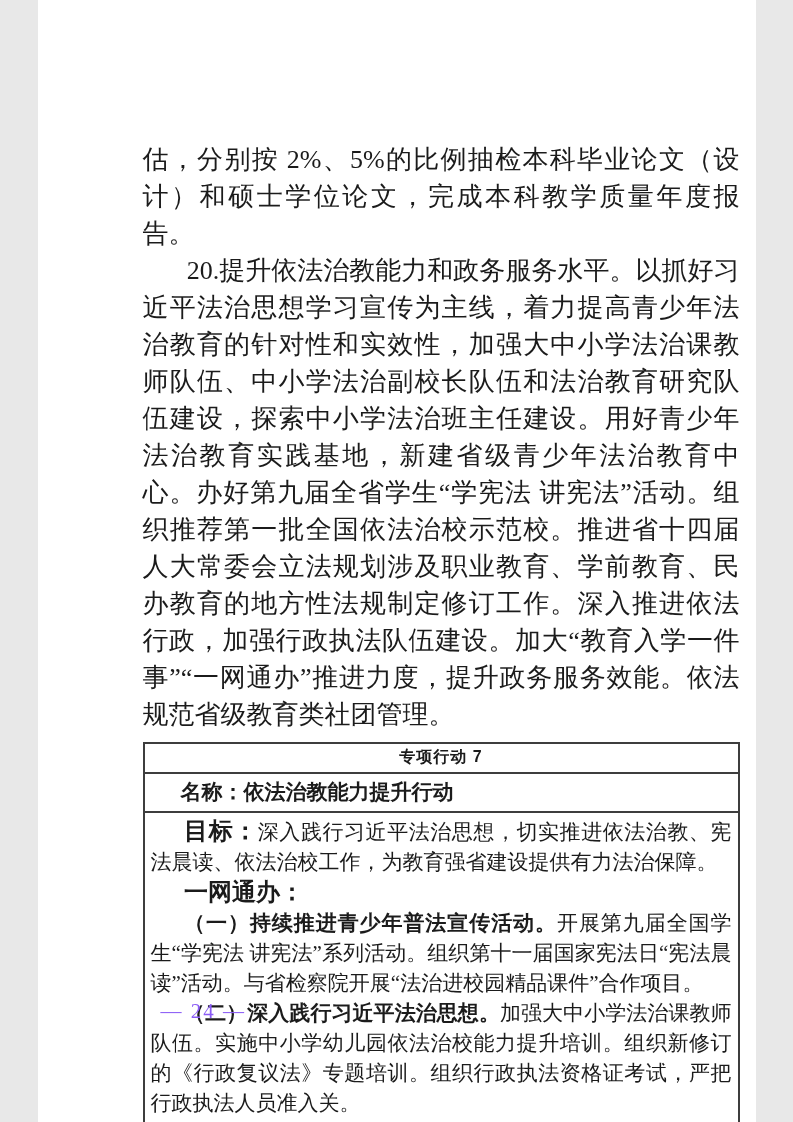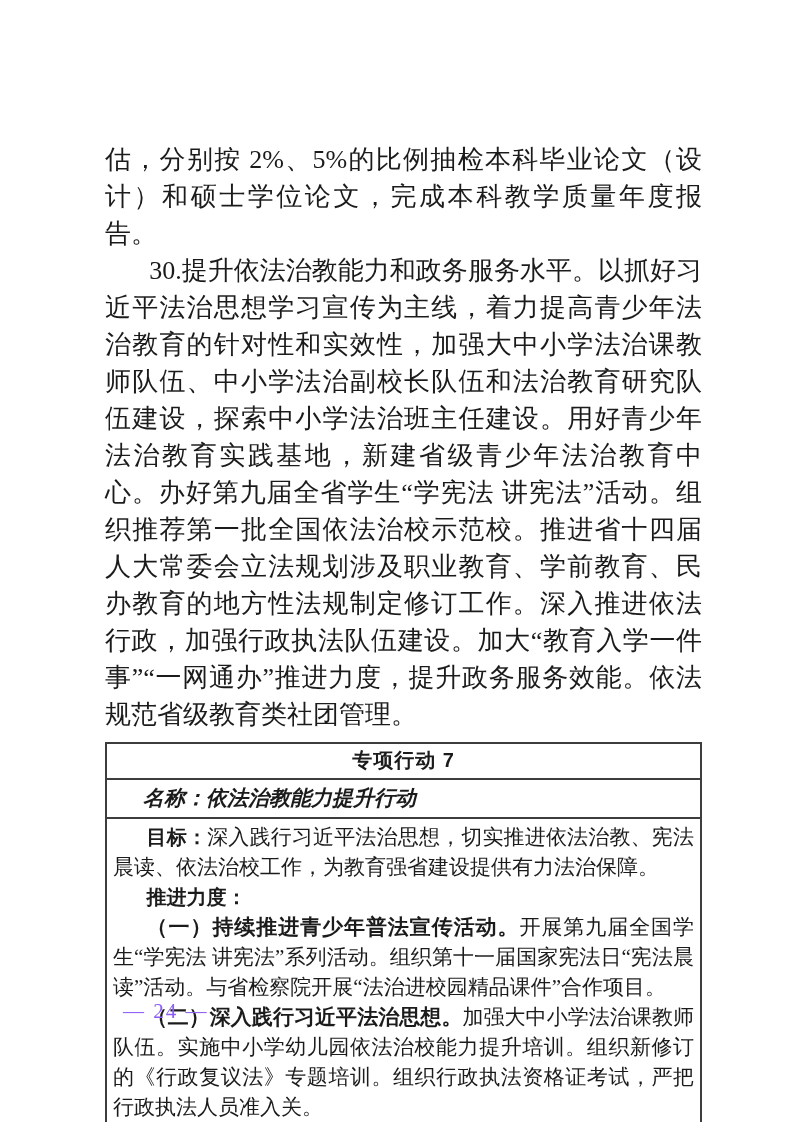--- a/index.html
+++ b/index.html
@@ -1,19 +1,19 @@
 <!DOCTYPE html>
 <html><head>
 <meta charset="utf-8">
 <style>
   * { margin: 0; padding: 0; box-sizing: border-box; }
   html, body { background: #e8e8e8; }
   .page {
     position: relative;
-    width: 793px;
+    width: 718px;
     height: 1122px;
     margin: 0 auto;
     background: #ffffff;
     font-family: "Liberation Serif", "DejaVu Serif", serif;
     color: #1b1b1b;
     overflow: hidden;
   }
   .content {
     position: absolute;
     left: 105px;
@@ -36,85 +36,84 @@
     table-layout: fixed;
   }
   .action-box td {
     border: 2px solid #3d3d3d;
     vertical-align: top;
   }
   .box-title {
     text-align: center;
     font-weight: bold;
     font-family: "Liberation Sans", "DejaVu Sans", sans-serif;
-    font-size: 20px;
+    font-size: 16px;
     padding: 3px 4px 4px 4px;
     letter-spacing: 1px;
   }
   .box-name {
     font-weight: bold;
     font-family: "Liberation Sans", "DejaVu Sans", sans-serif;
     font-size: 21px;
     padding: 4px 6px 5px 36px;
-    font-style: italic;
   }
   .box-body {
     padding: 3px 6px 4px 6px;
   }
   .cell-para {
     font-size: 21px;
     line-height: 30px;
     text-align: justify;
     text-justify: inter-ideograph;
     text-indent: 1.6em;
   }
   .cell-para .lead {
     font-weight: bold;
   }
   .cell-para .lead-hei {
     font-weight: bold;
     font-family: "Liberation Sans", "DejaVu Sans", sans-serif;
-    font-size: 20px;
+    font-size: 24px;
   }
   .page-number {
     position: absolute;
     left: 123px;
     top: 999px;
     font-size: 21px;
     color: #8b5cf6;
     letter-spacing: 2px;
   }
 </style>
 </head>
 <body>
 
 <div class="page">
   <div class="content">
 
     <p class="body-text">估，分别按 2%、5%的比例抽检本科毕业论文（设计）和硕士学位论文，完成本科教学质量年度报告。</p>
 
-    <p class="body-text indent">30.提升依法治教能力和政务服务水平。以抓好习近平法治思想学习宣传为主线，着力提高青少年法治教育的针对性和实效性，加强大中小学法治课教师队伍、中小学法治副校长队伍和法治教育研究队伍建设，探索中小学法治班主任建设。用好青少年法治教育实践基地，新建省级青少年法治教育中心。办好第九届全省学生“学宪法 讲宪法”活动。组织推荐第一批全国依法治校示范校。推进省十四届人大常委会立法规划涉及职业教育、学前教育、民办教育的地方性法规制定修订工作。深入推进依法行政，加强行政执法队伍建设。加大“教育入学一件事”“一网通办”推进力度，提升政务服务效能。依法规范省级教育类社团管理。</p>
+    <p class="body-text indent">20.提升依法治教能力和政务服务水平。以抓好习近平法治思想学习宣传为主线，着力提高青少年法治教育的针对性和实效性，加强大中小学法治课教师队伍、中小学法治副校长队伍和法治教育研究队伍建设，探索中小学法治班主任建设。用好青少年法治教育实践基地，新建省级青少年法治教育中心。办好第九届全省学生“学宪法 讲宪法”活动。组织推荐第一批全国依法治校示范校。推进省十四届人大常委会立法规划涉及职业教育、学前教育、民办教育的地方性法规制定修订工作。深入推进依法行政，加强行政执法队伍建设。加大“教育入学一件事”“一网通办”推进力度，提升政务服务效能。依法规范省级教育类社团管理。</p>
 
     <table class="action-box">
       <tbody>
         <tr>
           <td class="box-title">专项行动 7</td>
         </tr>
         <tr>
           <td class="box-name">名称：依法治教能力提升行动</td>
         </tr>
         <tr>
           <td class="box-body">
 
             <p class="cell-para">
               <span class="lead-hei">目标：</span><span>深入践行习近平法治思想，切实推进依法治教、宪法晨读、依法治校工作，为教育强省建设提供有力法治保障。</span>
             </p>
 
             <p class="cell-para">
-              <span class="lead-hei">推进力度：</span>
+              <span class="lead-hei">一网通办：</span>
             </p>
 
             <p class="cell-para">
               <span class="lead">（一）持续推进青少年普法宣传活动。</span><span>开展第九届全国学生“学宪法 讲宪法”系列活动。组织第十一届国家宪法日“宪法晨读”活动。与省检察院开展“法治进校园精品课件”合作项目。</span>
             </p>
 
             <p class="cell-para">
               <span class="lead">（二）深入践行习近平法治思想。</span><span>加强大中小学法治课教师队伍。实施中小学幼儿园依法治校能力提升培训。组织新修订的《行政复议法》专题培训。组织行政执法资格证考试，严把行政执法人员准入关。</span>
             </p>
 

